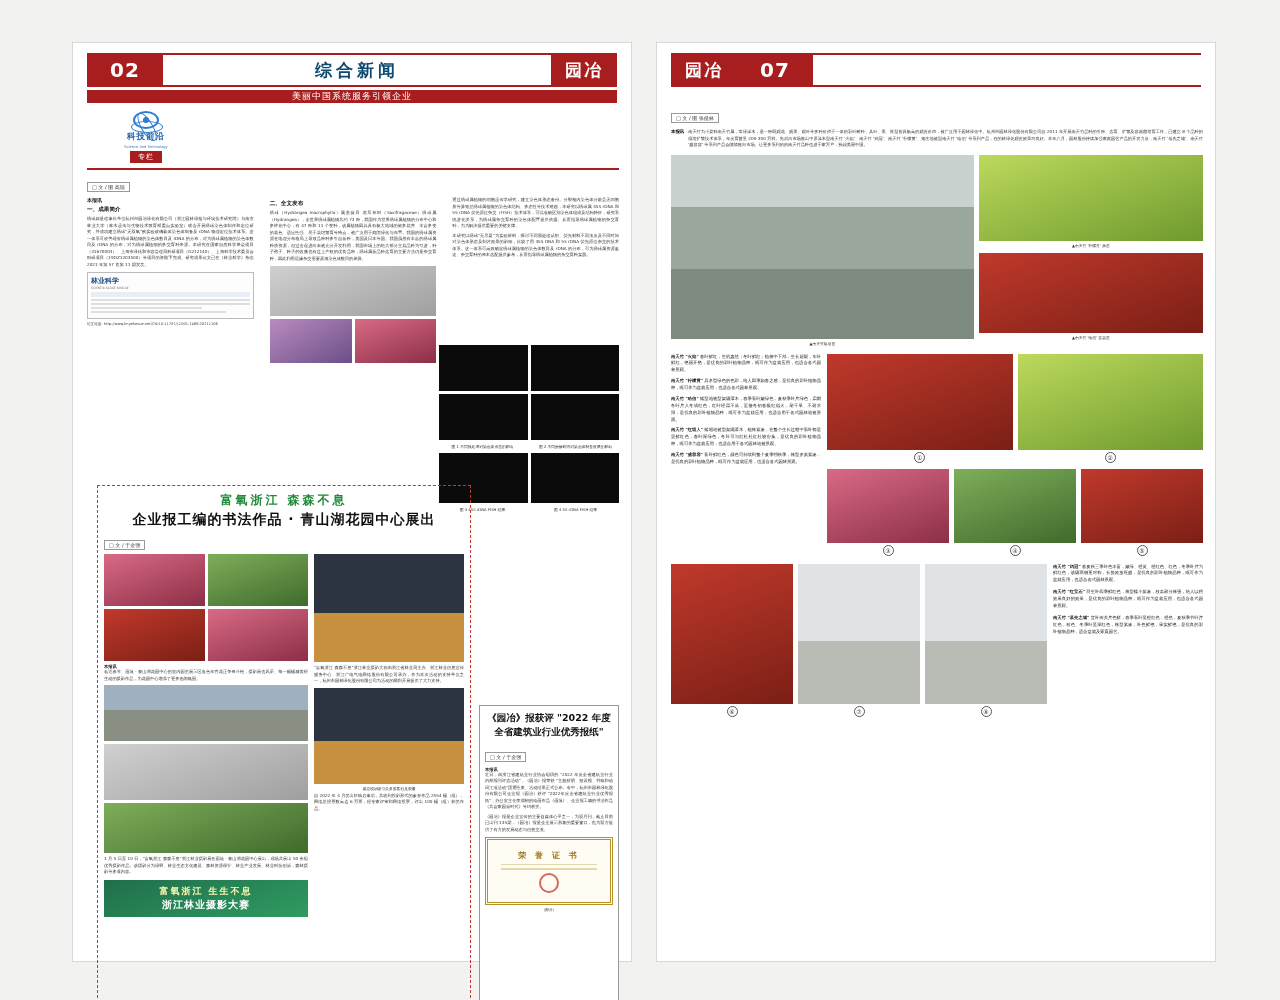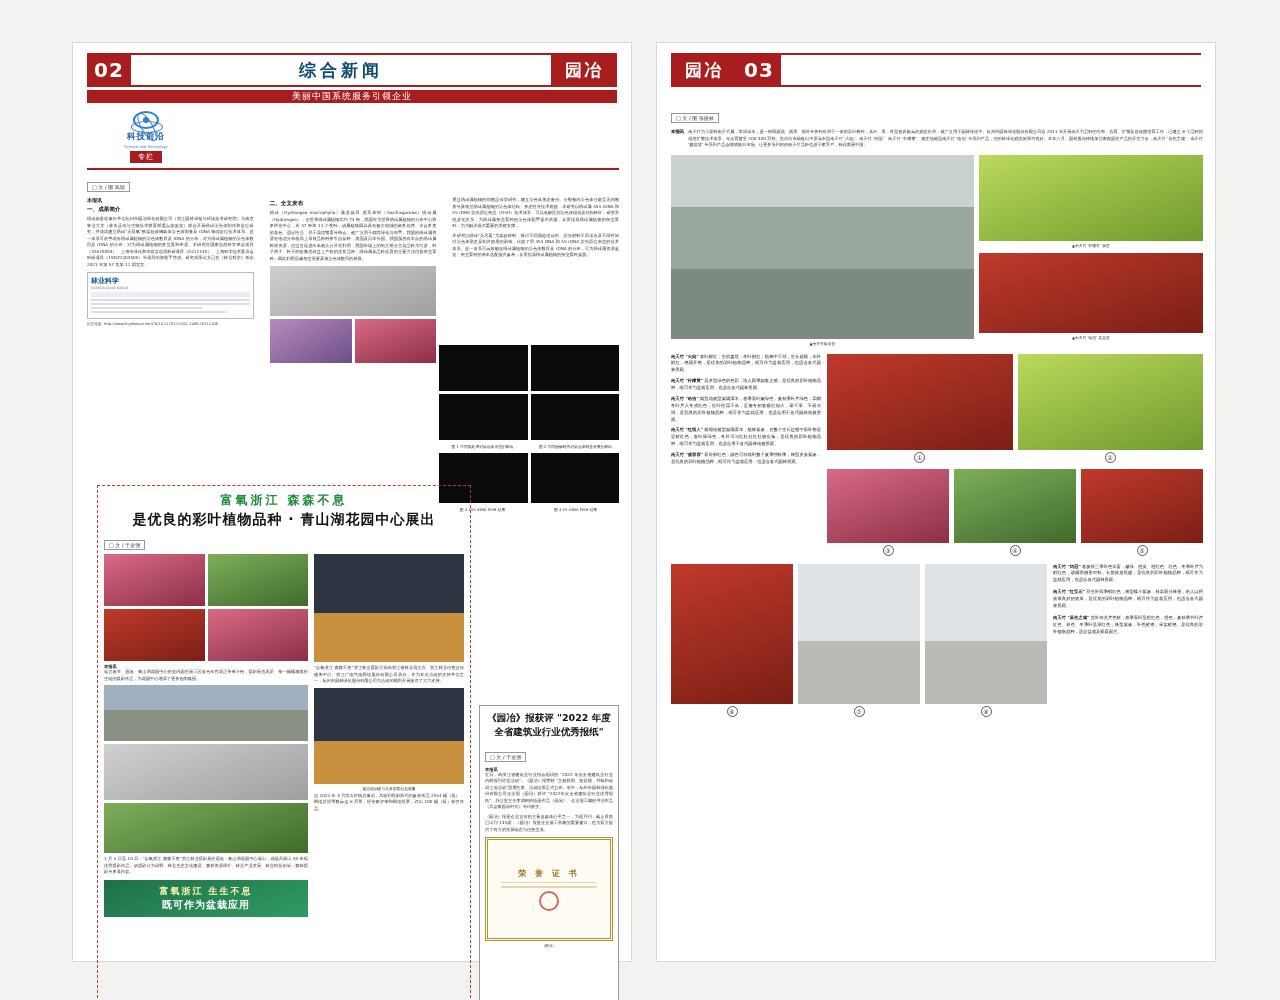--- a/index.html
+++ b/index.html
@@ -27,21 +27,21 @@
   
   .masthead {
     position: relative;
     height: 34px;
     margin: 10px 14px 0 14px;
     border-top: 2.5px solid #a81d1d;
     border-bottom: 2.5px solid #a81d1d;
     display: flex; align-items: center;
   }
   .pagenum {
-    width: 44px; height: 30px;
+    width: 76px; height: 30px;
     background: #a81d1d;
     color: #fff;
     font-size: 20px; font-weight: bold;
     display: flex; align-items: center; justify-content: center;
     letter-spacing: 1px;
   }
   .mast-title {
     flex: 1;
     text-align: center;
     font-size: 17px;
@@ -133,21 +133,21 @@
   .adbox .l1 { font-size: 9px; font-weight: bold; letter-spacing: 2px; color: #fff8b0; }
   .adbox .l2 { font-size: 10px; font-weight: bold; letter-spacing: 1px; }
 
   
   .awardbox {
     position: absolute; left: 392px; top: 600px; width: 140px; height: 308px;
     border: 1px solid #999; padding: 5px; background: #fff;
   }
   .award-title { font-size: 9.5px; font-weight: bold; text-align: center; line-height: 1.5; color: #111; }
   .cert {
-    border: 3px double #b8902a; background: #fffdf3; height: 104px; margin-top: 4px;
+    border: 3px double #b8902a; background: #fffdf3; height: 68px; margin-top: 4px;
     display: flex; flex-direction: column; align-items: center; justify-content: center; gap: 3px;
   }
   .cert-t { font-size: 8px; color: #9a7620; letter-spacing: 3px; font-weight: bold; }
   .cert-l { width: 78%; height: 1.5px; background: #e3d7ae; }
   .seal { width: 20px; height: 20px; border: 2px solid #c0392b; border-radius: 50%; opacity: .75; }
 
   
   .right-body { position: absolute; top: 62px; left: 14px; width: 532px; height: 846px; }
   .r-title {
     text-align: center; font-size: 21px; font-weight: bold; color: #c0392b;
@@ -255,21 +255,21 @@
         </div>
         <div style="display:flex;gap:6px;margin-top:2px">
           <div class="cap" style="flex:1">图 3  45S rDNA FISH 结果</div>
           <div class="cap" style="flex:1">图 4  5S rDNA FISH 结果</div>
         </div>
       </div>
 
       <div class="exhib">
         <div class="exhib-top">
           <div class="exhib-kicker">富氧浙江  森森不息</div>
-          <div class="exhib-title">是优良的彩叶植物品种 · 青山湖花园中心展出</div>
+          <div class="exhib-title">企业报工编的书法作品 · 青山湖花园中心展出</div>
         </div>
         <div style="margin:3px 0">
           <span class="byline">□ 文 / 于金强</span>
         </div>
 
         <div style="display:flex;gap:6px">
 
           <div style="width:204px">
             <div style="display:flex;gap:3px">
               <div class="imgph ph-pink" style="height:52px;flex:1"></div>
@@ -280,21 +280,21 @@
               <div class="imgph ph-pink" style="height:52px;flex:1"></div>
             </div>
             <div style="font-size:4.2px;font-weight:bold;margin-top:3px">本报讯</div>
             <div class="tiny">临近春节、画境 · 青山湖花园中心的室内园艺展示区各色年宵花正争奇斗艳，摄影展也风采、每一幅幅精美得生动的摄影作品，为花园中心增添了更多热闹氛围。</div>
             <div class="imgph ph-street" style="height:56px;margin-top:3px"></div>
             <div class="imgph ph-gray" style="height:56px;margin-top:3px"></div>
             <div class="imgph ph-green" style="height:50px;margin-top:3px"></div>
             <div class="tiny" style="margin-top:3px">1 月 5 日至 10 日，"富氧浙江  森森不息"浙江林业摄影展在画境 · 青山湖花园中心展出，现场共展出 50 余组优秀摄影作品。该摄影分为绿野、林业生态文化建设、森林资源保护、林业产业发展、林业科技创新，森林摄影等多项内容。</div>
             <div class="adbox" style="margin-top:4px">
               <div class="l1">富氧浙江  生生不息</div>
-              <div class="l2">既可作为盆栽应用</div>
+              <div class="l2">浙江林业摄影大赛</div>
             </div>
           </div>
 
           <div style="flex:1">
             <div class="imgph ph-city" style="height:108px"></div>
             <div class="tiny" style="margin-top:3px">"富氧浙江  森森不息"浙江林业摄影大赛由浙江省林业局主办、浙江林业信息宣传服务中心、浙江广电气电网络股份有限公司承办，作为本次活动的支持单位之一，杭州市园林绿化股份有限公司为活动的顺利开展提供了大力支持。</div>
             <div class="imgph ph-city" style="height:96px;margin-top:3px"></div>
             <div class="cap">展览现场吸引众多游客驻足观看</div>
             <div class="tiny" style="margin-top:2px">自 2022 年 4 月发出征稿启事后，共收到投影形式的参赛作品 2554 幅（组），网络总投票数高达 6 万票，经专家评审和网络投票，评出 100 幅（组）获奖作品。</div>
           </div>
@@ -318,21 +318,21 @@
         <div class="cap">（部分）</div>
       </div>
 
     </div>
   </div>
 
   <div class="sheet sheet-right">
 
     <div class="masthead">
       <div class="logo-box">园冶</div>
-      <div class="pagenum">03</div>
+      <div class="pagenum">07</div>
     </div>
 
     <div class="right-body">
 
       <div style="margin:0 0 5px">
         <span class="byline">□ 文 / 图  张俊林</span>
       </div>
 
       <div style="display:flex;gap:4px">
         <div style="font-size:4.4px;font-weight:bold;white-space:nowrap">本报讯</div>

